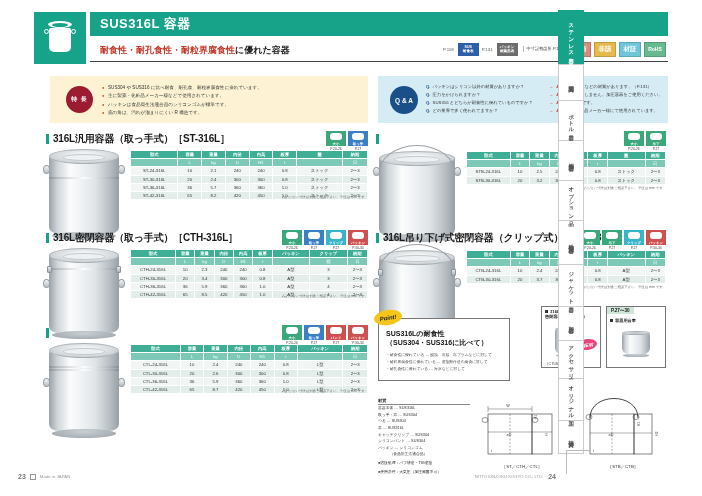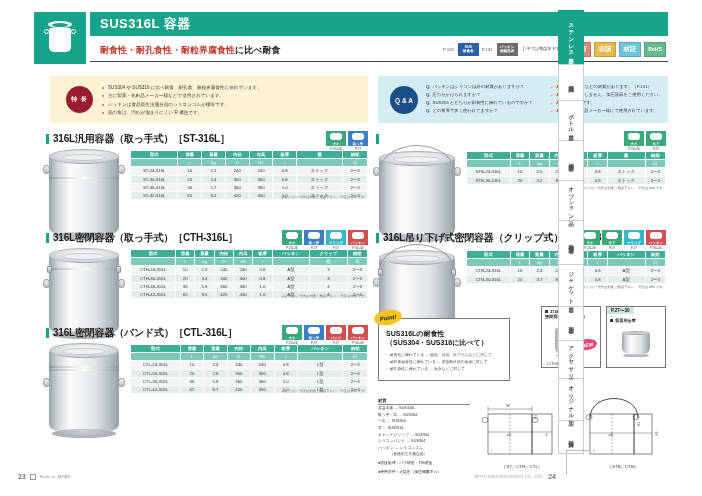--- a/index.html
+++ b/index.html
@@ -284,21 +284,21 @@
         <div class="lid"></div>
           <div class="lid2"></div>
         <div class="body"></div>
         <div class="ear-l"></div>
           <div class="ear-r"></div>
       </div>
     </div>
     <div class="hdr-title-bar">SUS316L 容器</div>
     <div class="hdr-sub">
       <span class="red">耐食性・耐孔食性・耐粒界腐食性</span>
-        <span>に比べ耐食</span>
+        <span>に優れた容器</span>
     </div>
     <div class="hdr-refs">
       <span class="ref-pg">P.118</span>
       <span class="ref-chip blue">
         <span>SUS</span>
         <span>耐食表</span>
       </span>
       <span class="ref-pg">P.131</span>
       <span class="ref-chip gray">
         <span>パッキン</span>
@@ -771,21 +771,20 @@
             <td>2〜3</td>
           </tr>
       </tbody>
     </table>
     <div class="spec-note" style="left:90px; top:53px; width:200px;">表記にない寸法は別途ご相談下さい。単位は mm です。</div>
   </div>
 
   <div class="section" style="left:46px; top:327px; width:322px;">
     <div class="sec-head">
       <div class="sec-bar"></div>
-      <div class="sec-title">316L密閉容器（バンド式）［CTL-316L］</div>
       <div class="sec-icons">
         <div class="picon">
           <div class="box pi-green">
               <div class="shape"></div>
               <div class="tag">大小</div>
             </div>
           <div class="cap">P.20-26</div>
         </div>
         <div class="picon">
           <div class="box pi-blue">

